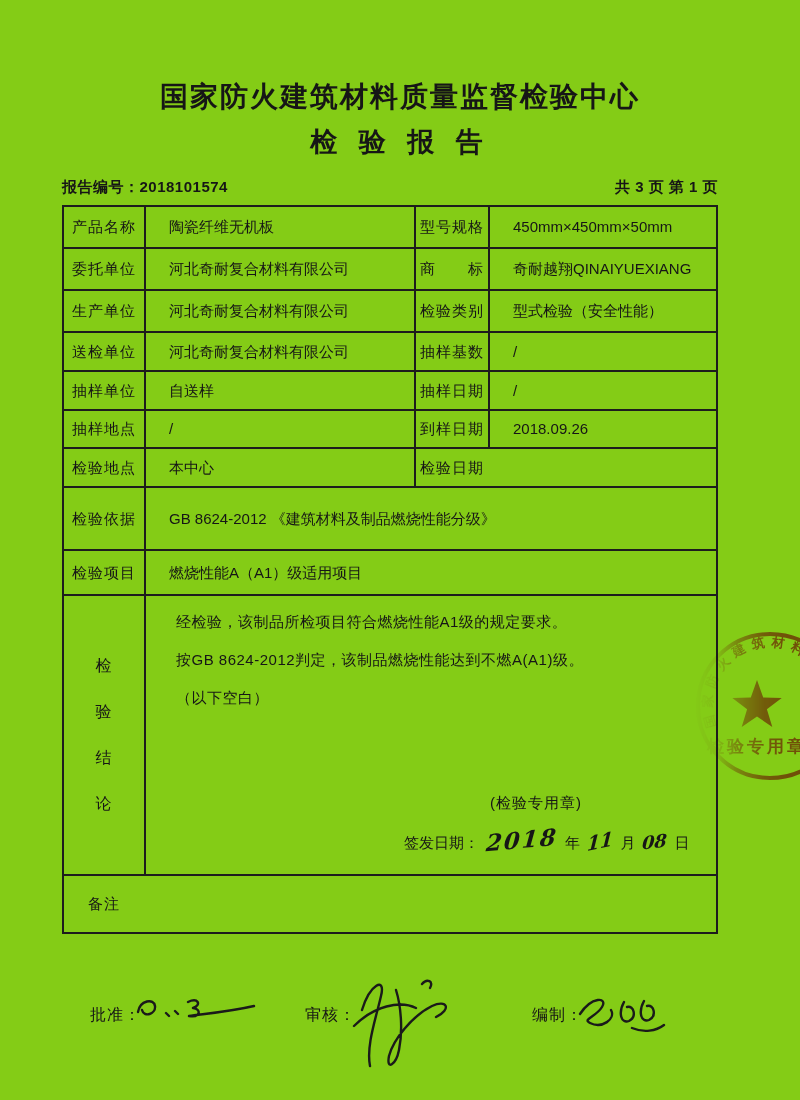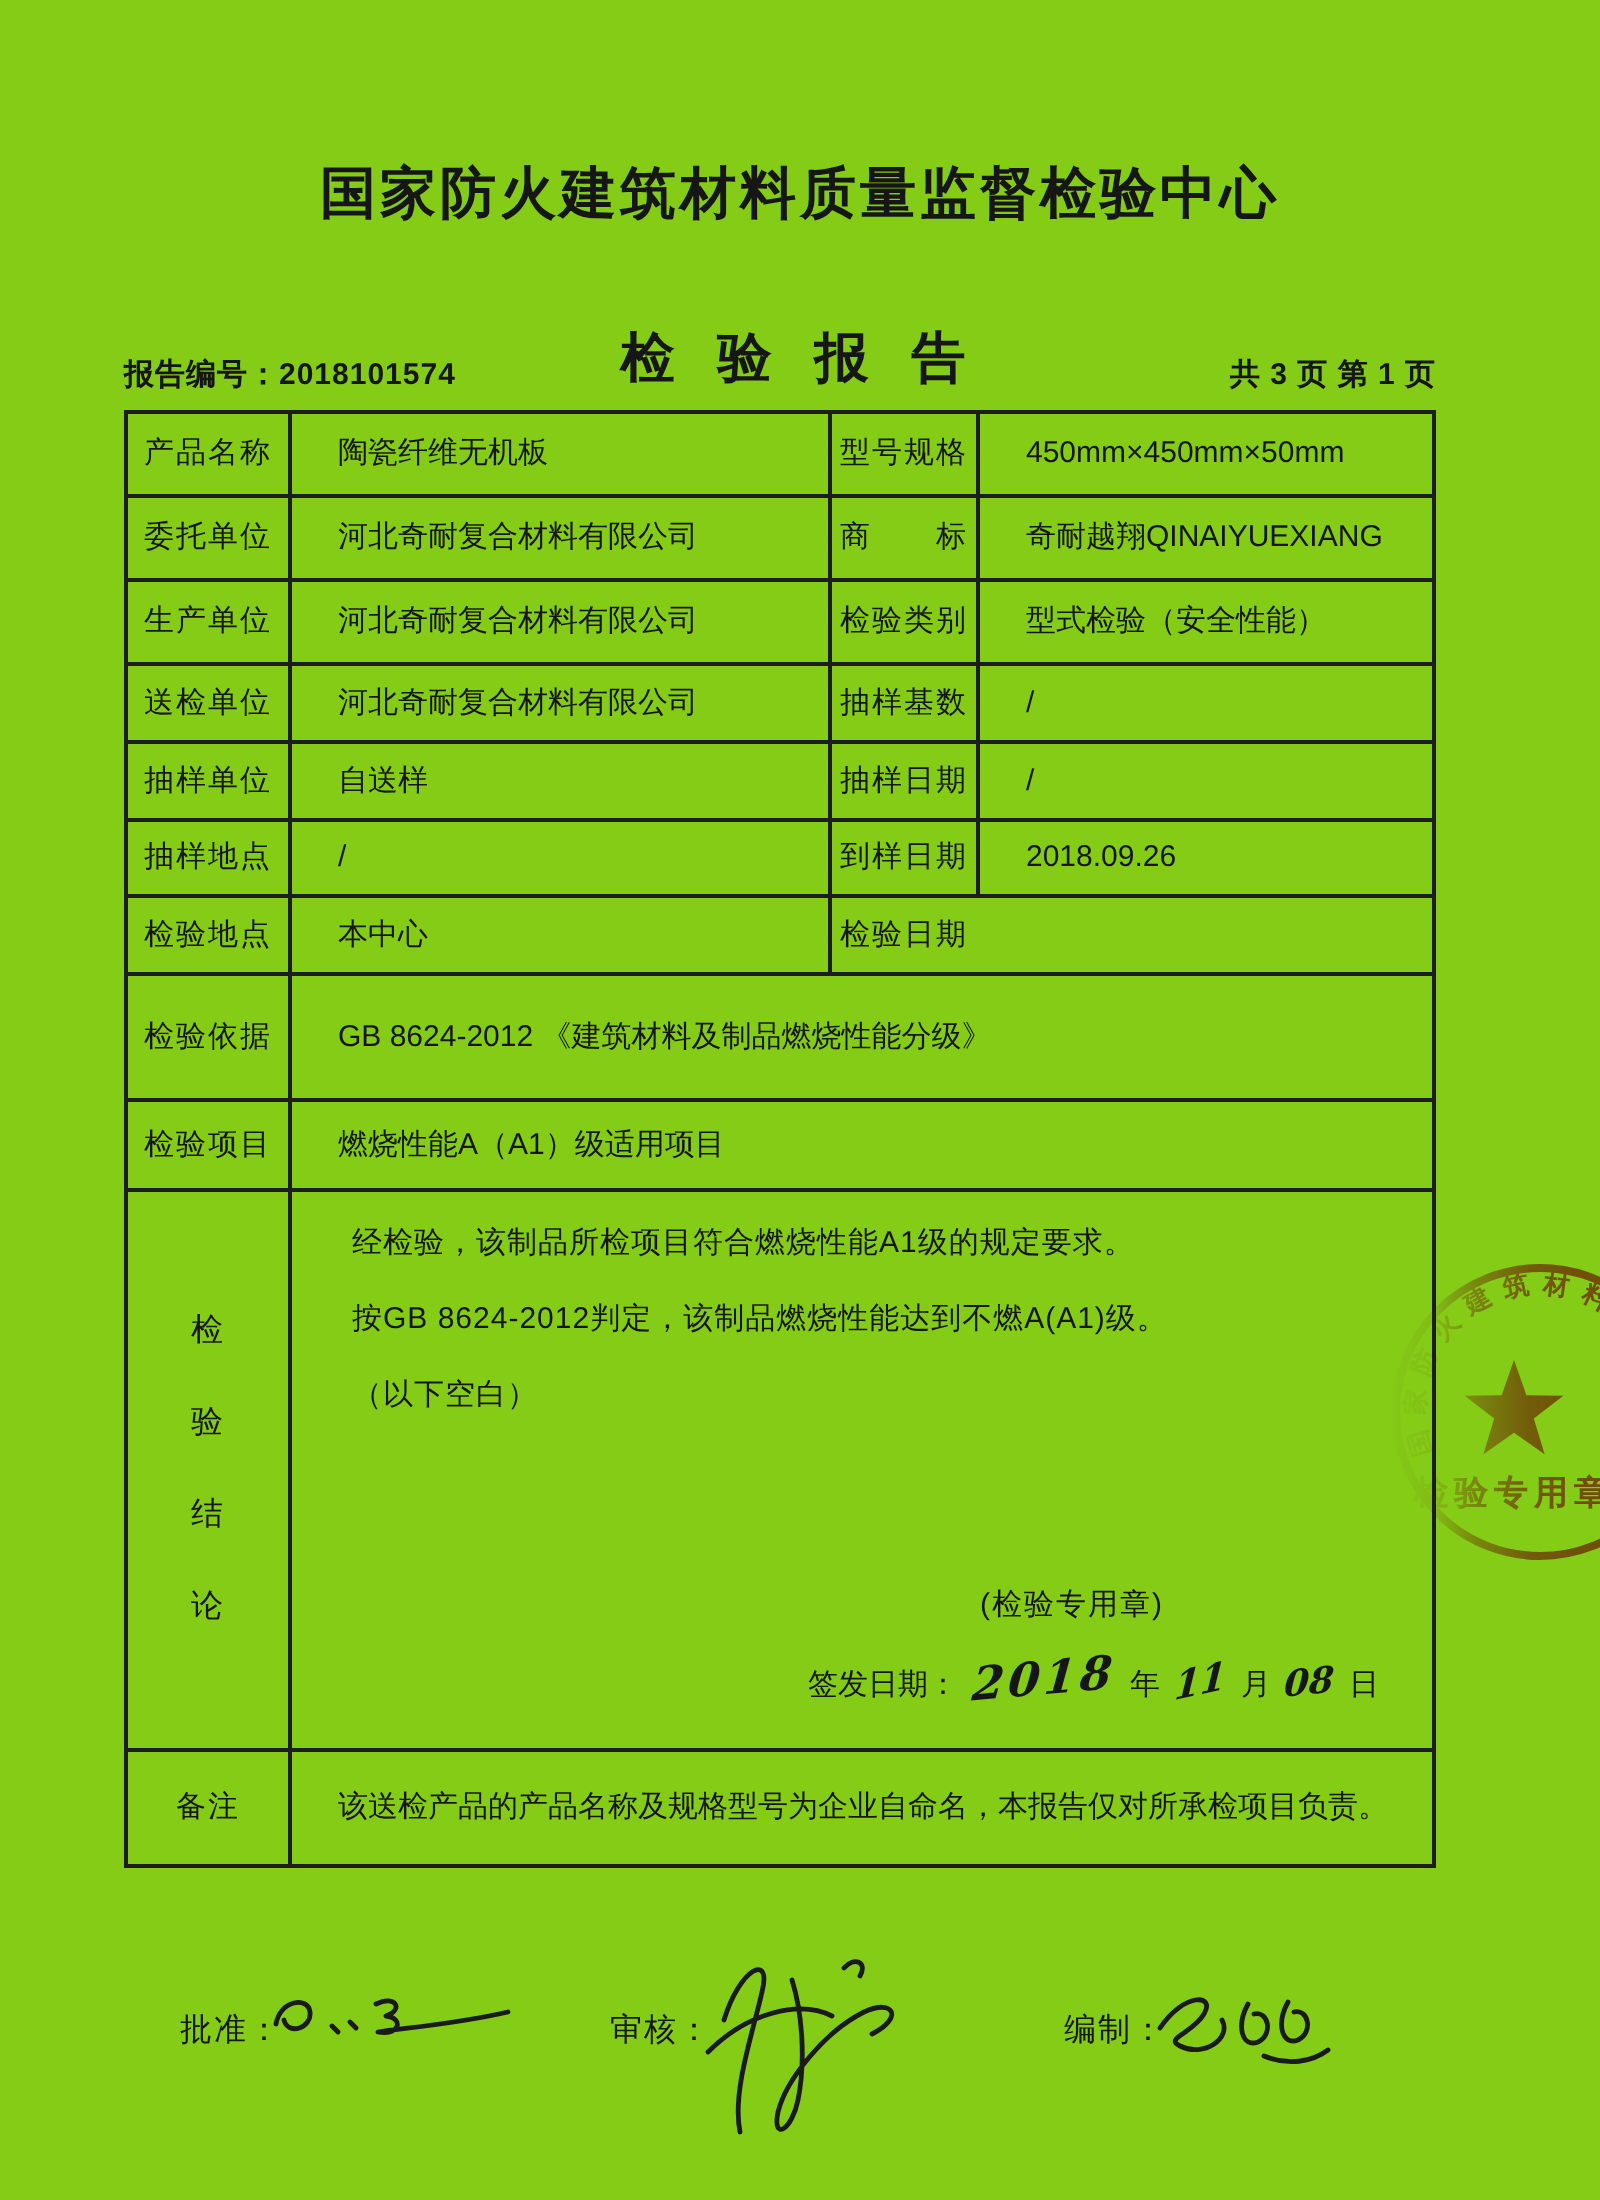--- a/index.html
+++ b/index.html
@@ -1,21 +1,21 @@
 <!DOCTYPE html>
 <html><head>
 <meta charset="utf-8">
 <style>
   html,body{margin:0;padding:0;background:#f7f6f3;}
   .page{position:relative;width:800px;height:1100px;background:#84cc16;overflow:hidden;
         font-family:"Liberation Sans","DejaVu Sans",sans-serif;color:#161616;}
   .org-name{position:absolute;top:78px;left:0;width:100%;text-align:center;
             font-size:28px;font-weight:bold;letter-spacing:2px;}
   .doc-title{position:absolute;top:124px;left:0;width:100%;text-align:center;
-             font-size:27px;font-weight:bold;letter-spacing:7px;margin-top:37px;}
+             font-size:27px;font-weight:bold;letter-spacing:7px;}
   .meta{position:absolute;top:178px;left:62px;width:656px;display:flex;
         justify-content:space-between;font-size:15px;font-weight:600;letter-spacing:.5px;}
   .tbl{position:absolute;left:62px;top:205px;width:656px;border:2px solid #1d1d1d;box-sizing:border-box;}
   .tr{display:flex;border-top:2px solid #1d1d1d;}
   .tr:first-child{border-top:none;}
   .td{border-left:2px solid #1d1d1d;box-sizing:border-box;display:flex;align-items:center;
       font-size:15px;line-height:20px;overflow:hidden;}
   .td:first-child{border-left:none;}
   .lbl{justify-content:center;text-align:center;letter-spacing:1px;flex:0 0 auto;}
   .w-l1{width:80px;}  .w-v1{width:270px;} .w-l2{width:74px;} .w-v2{flex:1;}
@@ -127,21 +127,20 @@
           <span class="hand hm">11</span>
           <span>月</span>
           <span class="hand hd">08</span>
           <span>日</span>
         </div>
       </div>
     </div>
 
     <div class="tr" style="height:56px">
       <div class="td lbl w-l1">备注</div>
-      <div class="td val" style="flex:1">该送检产品的产品名称及规格型号为企业自命名，本报告仅对所承检项目负责。</div>
     </div>
   </div>
 
   <svg class="edge-stamp" width="150" height="160" viewBox="0 0 150 160">
     <defs>
       <path id="arcEdge" d="M 26,102 A 58,58 0 1 1 130,102"></path>
     </defs>
     <circle cx="78" cy="78" r="72" fill="none" stroke="#cf3d33" stroke-width="4"></circle>
     <polygon points="65,52 71.2,69.6 89.7,69.9 74.9,81.2 80.3,99.1 65,88.4 49.7,99.1 55.1,81.2 40.3,69.9 58.8,69.6" fill="#cf3d33"></polygon>
     <text font-size="13" fill="#cf3d33" font-weight="bold">

